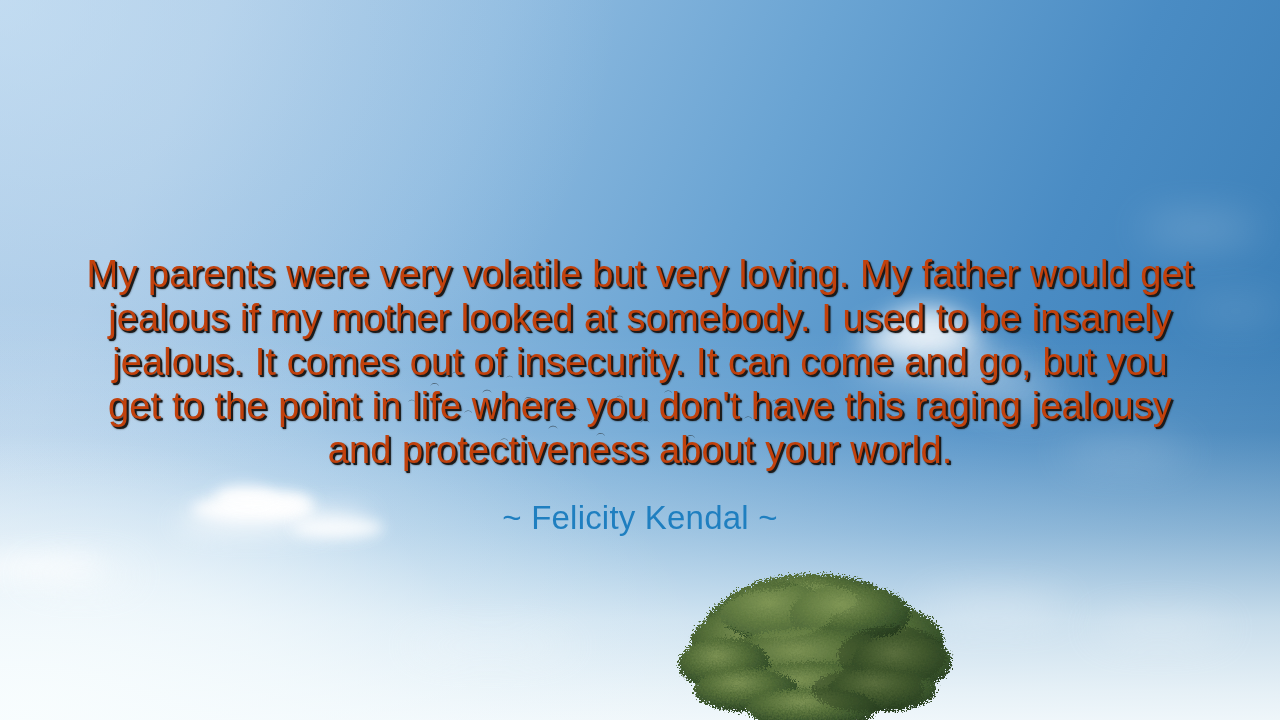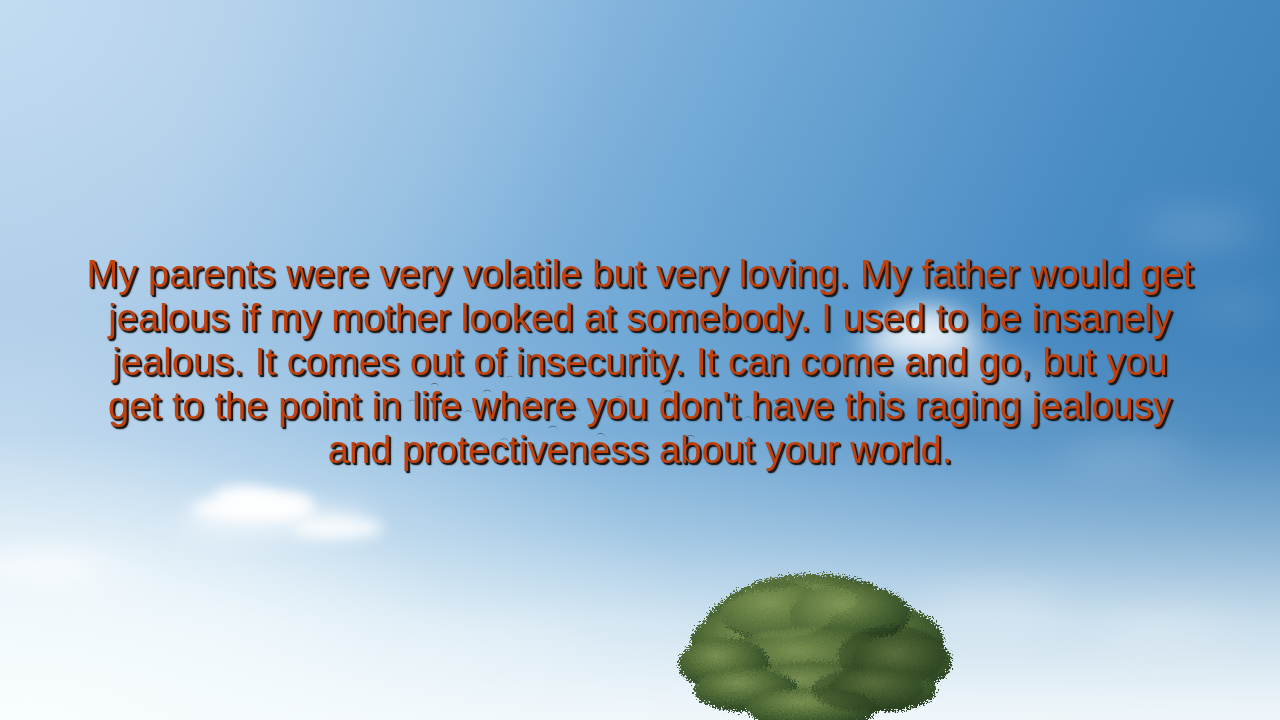--- a/index.html
+++ b/index.html
@@ -247,14 +247,15 @@
   </svg>
 
   <div id="quote-block">
     <div id="quote-text">My parents were very volatile but very loving. My father would get
 jealous if my mother looked at somebody. I used to be insanely
 jealous. It comes out of insecurity. It can come and go, but you
 get to the point in life where you don't have this raging jealousy
 and protectiveness about your world.</div>
   </div>
 
+  <div id="attribution">~ Felicity Kendal ~</div>
 
 </div>
 
 </body></html>

